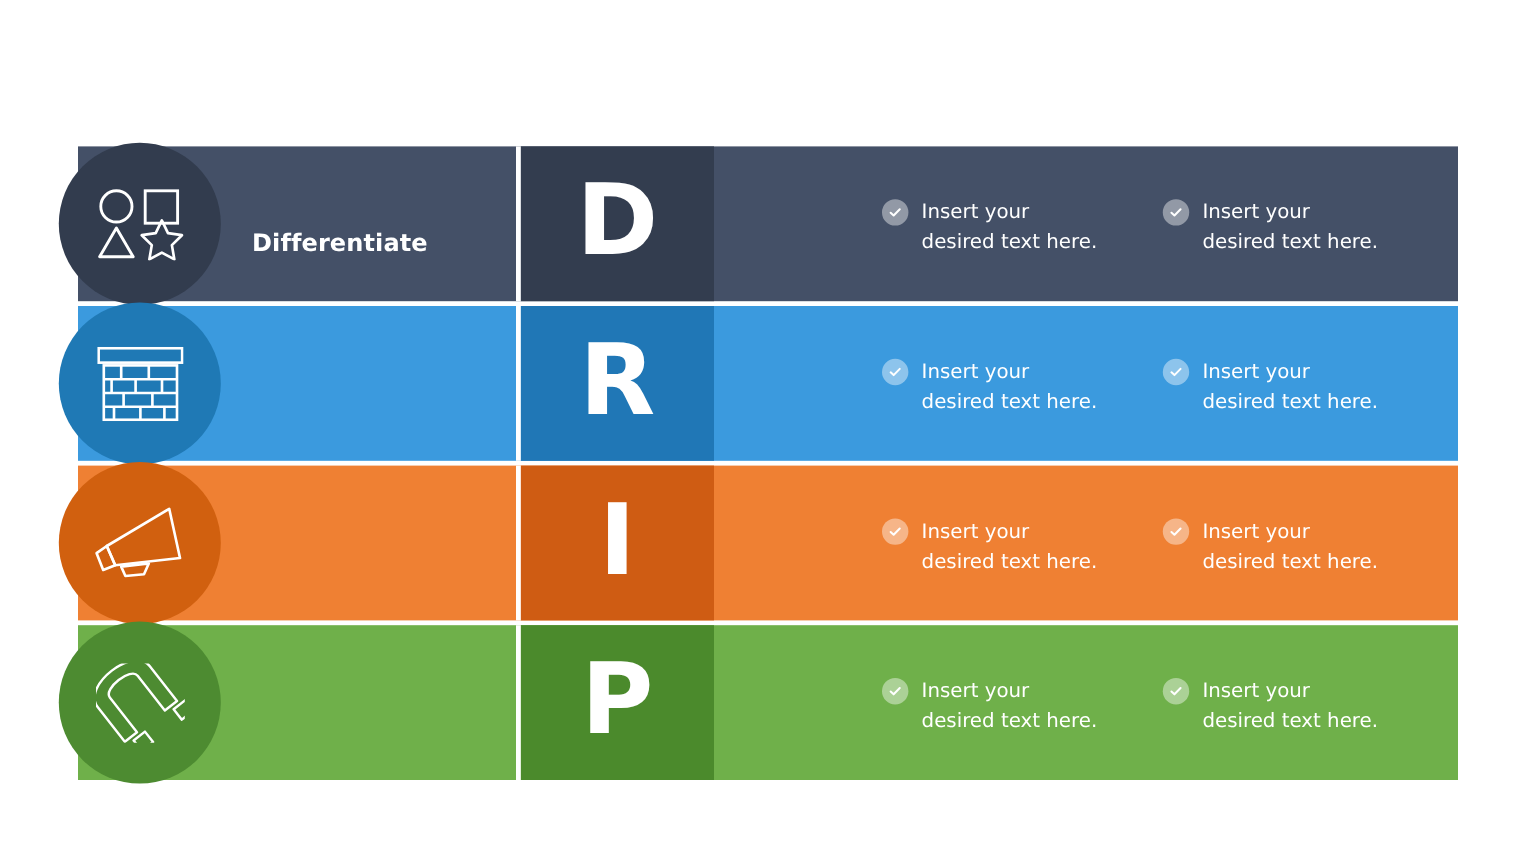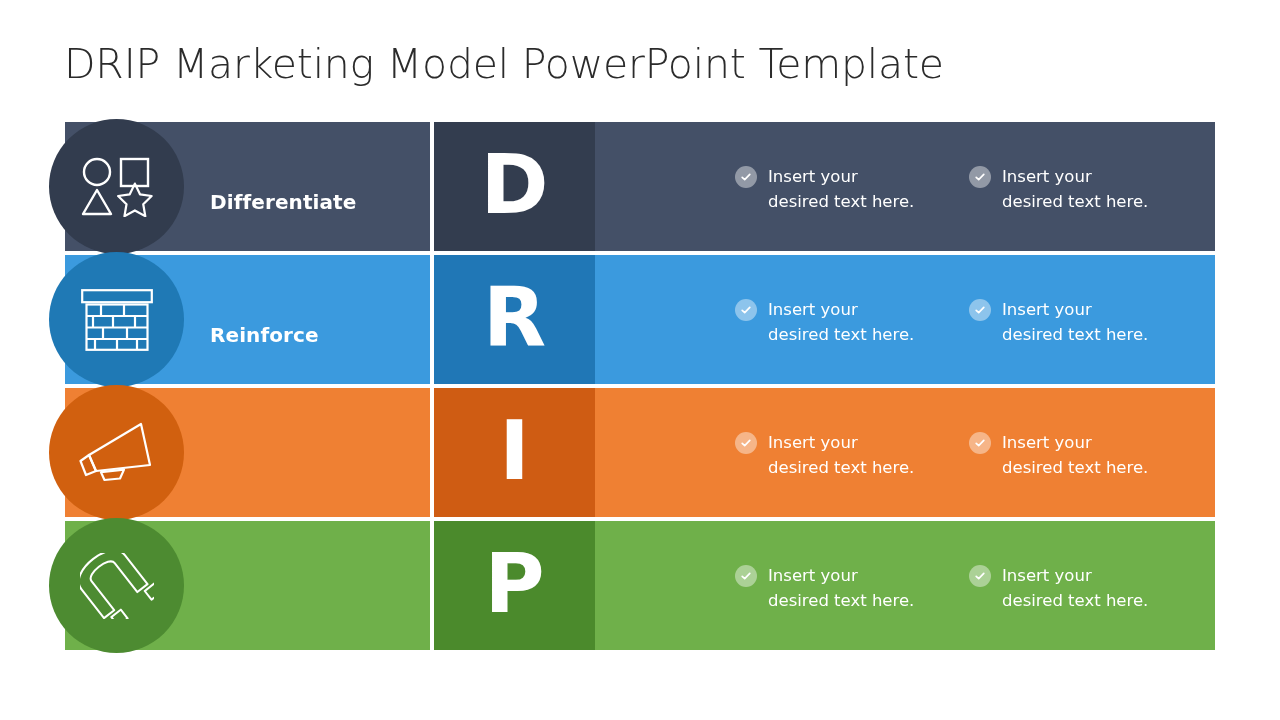--- a/index.html
+++ b/index.html
@@ -158,21 +158,20 @@
     line-height: 25px;
     color: #ffffff;
     width: 178px;
   }
 </style>
 </head>
 <body style="background: rgb(255, 255, 255);">
 
 <div class="slide">
 
-  <div class="slide-title" style="color: rgb(43, 43, 43);">DRIP Marketing Model PowerPoint Template</div>
 
   <div class="rows">
 
     <div class="row r0">
       <div class="band" style="background: rgb(68, 80, 103);"></div>
 
       <div class="letter-block" style="background: rgb(51, 61, 79);">
         <span class="gap"></span>
         <span class="letter">D</span>
       </div>
@@ -225,21 +224,20 @@
             <rect x="5.5" y="15.5" width="61" height="45.3"></rect>
             <path d="M5.5 27 H66.5 M5.5 38.5 H66.5 M5.5 50 H66.5"></path>
             <path d="M20 15.5 V27 M43 15.5 V27"></path>
             <path d="M12 27 V38.5 M32 27 V38.5 M54 27 V38.5"></path>
             <path d="M22 38.5 V50 M46 38.5 V50"></path>
             <path d="M14 50 V60.8 M36 50 V60.8 M56 50 V60.8"></path>
           </svg>
         </span>
       </div>
 
-      <div class="row-label">Reinforce</div>
 
       <div class="bullets">
         <div class="bullet b0">
           <span class="check">
             <svg width="12" height="12" viewBox="0 0 12 12" fill="none" stroke="#ffffff" stroke-width="1.7" stroke-linecap="round" stroke-linejoin="round">
                 <path d="M2.2 6.3 L4.7 8.6 L9.8 3.4"></path>
               </svg>
           </span>
           <span class="bullet-text"><span>Insert your</span><br><span>desired text here.</span></span>
         </div>

